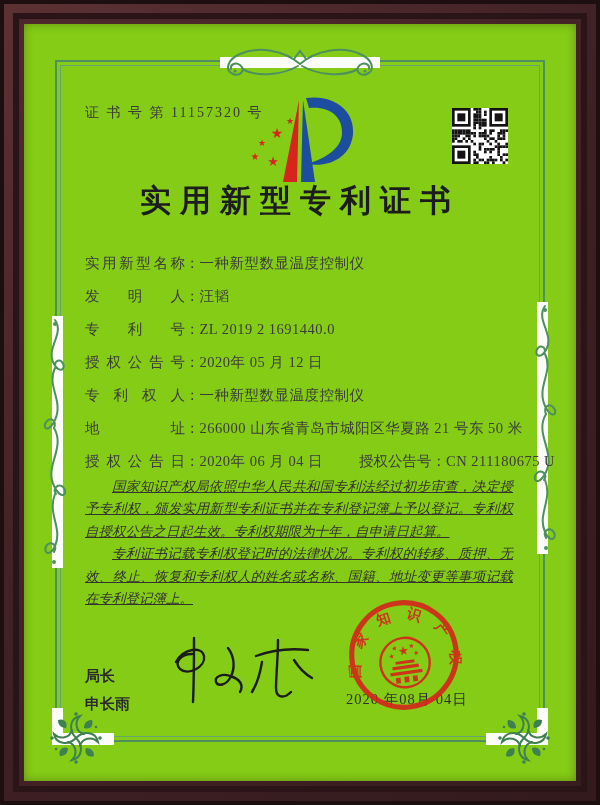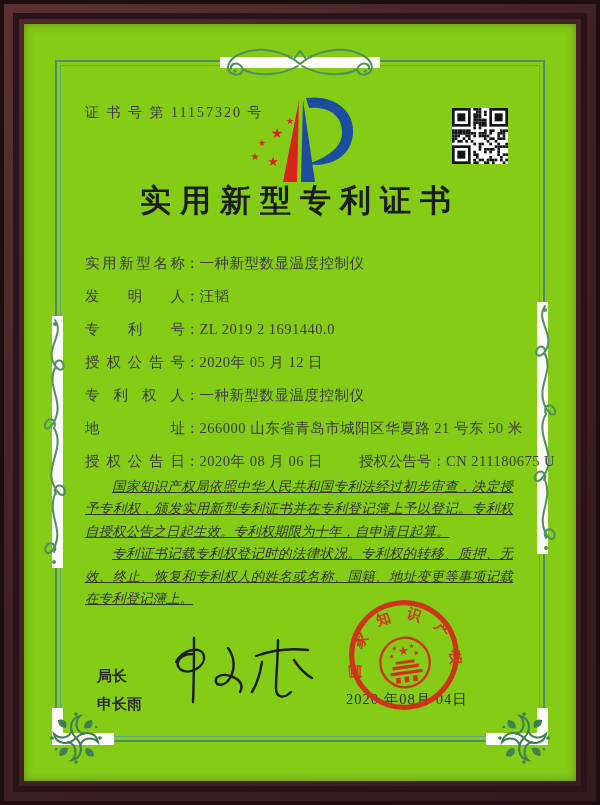--- a/index.html
+++ b/index.html
@@ -36,21 +36,21 @@
   .fcolon{display:inline-block;}
   .fvalue{letter-spacing:.5px;}
   .fpair2{margin-left:36px;}
   .body-text{
     position:absolute;left:61px;right:63px;top:452px;
     font-size:13.5px;line-height:1.66;color:#33332f;
     font-style:italic;text-align:justify;text-decoration:underline;
   }
   .body-text p{margin:0;text-indent:2em;}
   .signer{position:absolute;left:61px;top:638px;font-family:"Liberation Sans","DejaVu Sans",sans-serif;
-    font-weight:600;font-size:15px;color:#2b2b2b;line-height:28px;margin-left:12px;}
+    font-weight:600;font-size:15px;color:#2b2b2b;line-height:28px;}
   .signature{position:absolute;left:128px;top:606px;width:180px;height:84px;}
   .issue-date{position:absolute;left:322px;top:666px;font-size:14.5px;color:#2f2f2f;letter-spacing:1px;white-space:nowrap;}
   .seal{position:absolute;left:323px;top:574px;width:114px;height:114px;transform:rotate(-8deg);opacity:.9;}
 </style>
 </head>
 <body>
 
 <div class="frame-outer"></div>
 <div class="frame-band"></div>
 <div class="frame-groove"></div>
@@ -326,21 +326,21 @@
     <div class="frow">
       <span class="flabel">授权公告号</span><span class="fcolon">：</span><span class="fvalue">2020年 05 月 12 日</span>
     </div>
     <div class="frow">
       <span class="flabel">专利权人</span><span class="fcolon">：</span><span class="fvalue">一种新型数显温度控制仪</span>
     </div>
     <div class="frow">
       <span class="flabel">地址</span><span class="fcolon">：</span><span class="fvalue">266000 山东省青岛市城阳区华夏路 21 号东 50 米</span>
     </div>
     <div class="frow">
-      <span class="flabel">授权公告日</span><span class="fcolon">：</span><span class="fvalue">2020年 08 月 06 日</span><span class="fpair2"><span>授权公告号</span><span>：</span><span class="fvalue">CN 211180675 U</span></span>
+      <span class="flabel">授权公告日</span><span class="fcolon">：</span><span class="fvalue">2020年 06 月 04 日</span><span class="fpair2"><span>授权公告号</span><span>：</span><span class="fvalue">CN 211180675 U</span></span>
     </div>
   </div>
 
   <div class="body-text">
     <p>国家知识产权局依照中华人民共和国专利法经过初步审查，决定授予专利权，颁发实用新型专利证书并在专利登记簿上予以登记。专利权自授权公告之日起生效。专利权期限为十年，自申请日起算。</p>
     <p>专利证书记载专利权登记时的法律状况。专利权的转移、质押、无效、终止、恢复和专利权人的姓名或名称、国籍、地址变更等事项记载在专利登记簿上。</p>
   </div>
 
   <div class="signer">
     <div>局长</div>

